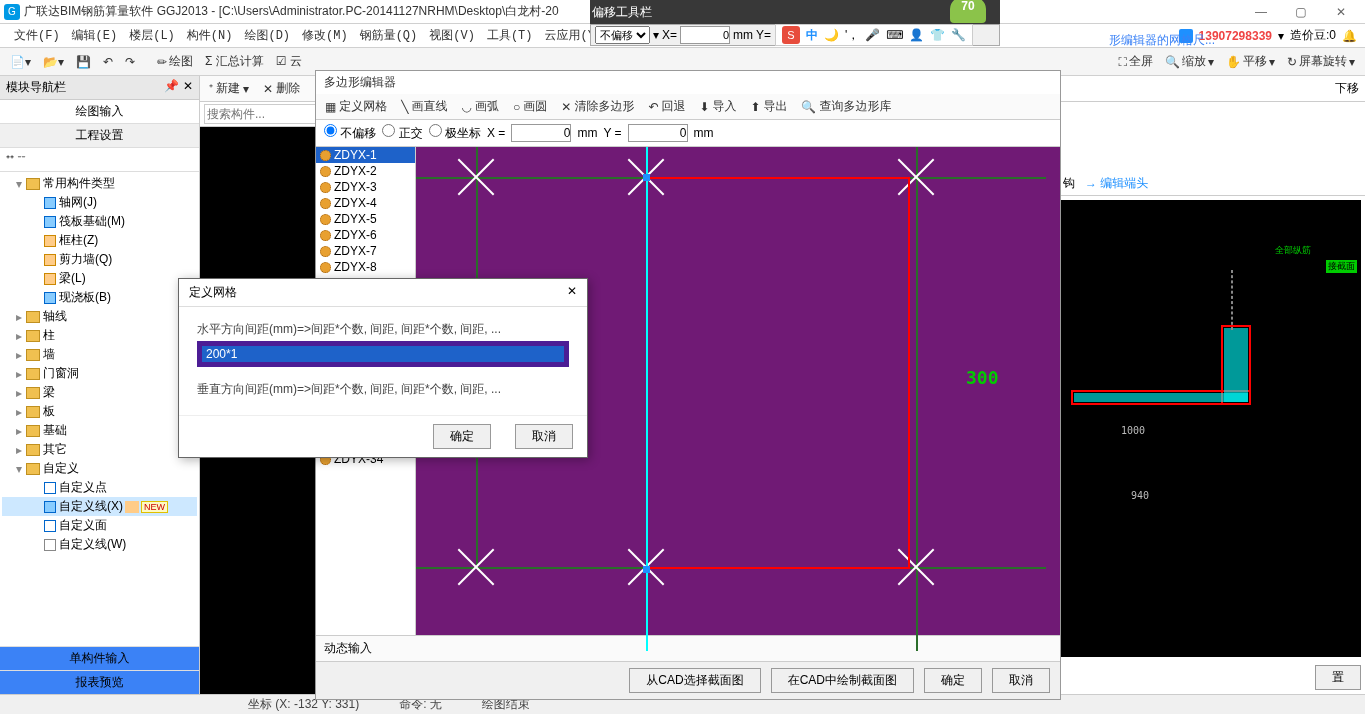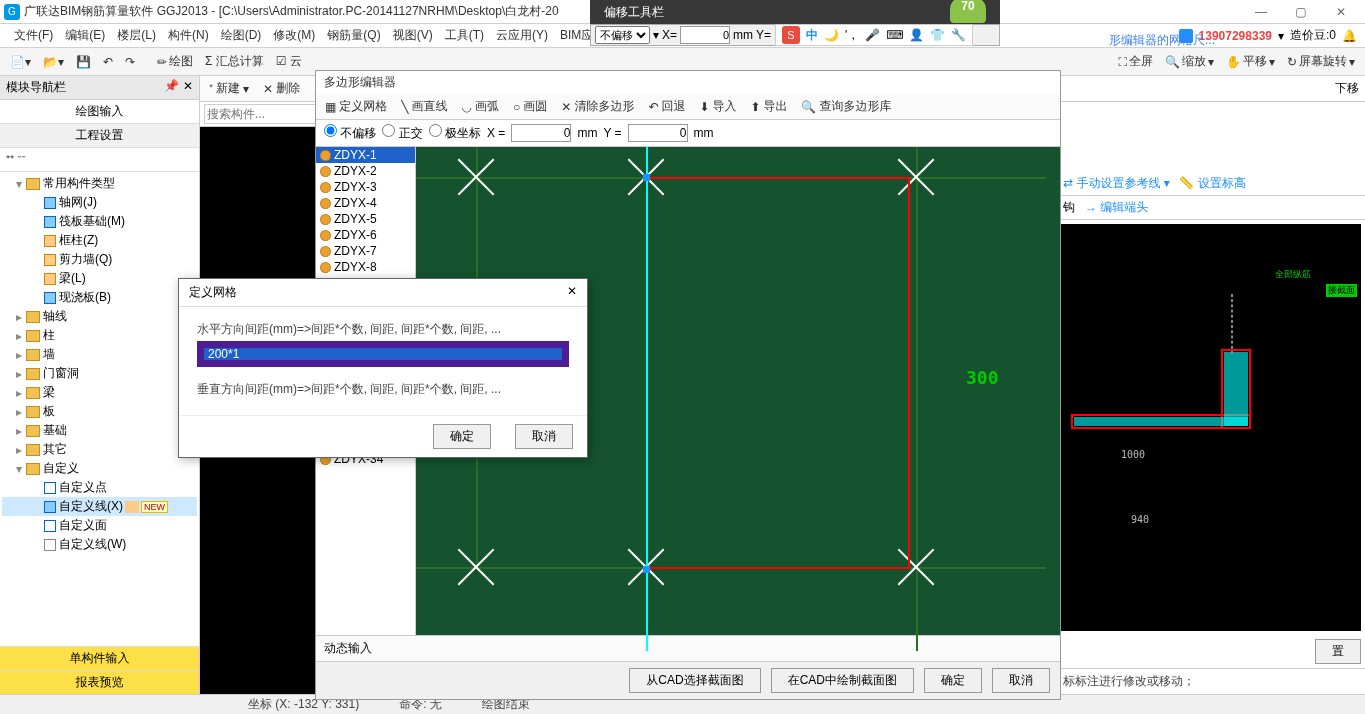--- a/index.html
+++ b/index.html
@@ -2,78 +2,78 @@
 <html><head>
 <meta charset="utf-8">
 <style>
 * { margin: 0; padding: 0; box-sizing: border-box; font-family: "Microsoft YaHei", SimSun, sans-serif; font-size: 12px; }
 body { background: #f0f0f0; width: 1365px; height: 714px; overflow: hidden; position: relative; }
 .title-bar { height: 24px; background: #fff; display: flex; align-items: center; padding: 0 4px; border-bottom: 1px solid #d0d0d0; }
 .title-icon { width: 16px; height: 16px; background: #0099e5; border-radius: 3px; color: #fff; text-align: center; line-height: 16px; font-size: 10px; margin-right: 4px; }
 .title-text { flex: 1; color: #333; }
 .win-btn { width: 40px; height: 22px; text-align: center; line-height: 22px; color: #666; cursor: pointer; }
 .menu-bar { height: 24px; background: #fff; display: flex; align-items: center; padding: 0 8px; border-bottom: 1px solid #d0d0d0; }
-.menu-item { padding: 0 6px; color: #333; cursor: pointer; }
+.menu-item { padding: 0 6px; color: #333; cursor: pointer; font-family: Liberation Mono, monospace; }
 .menu-right { margin-left: auto; display: flex; align-items: center; gap: 6px; }
 .user-link { color: #ef4444; font-weight: bold; }
 .toolbar { height: 28px; background: #f5f5f5; display: flex; align-items: center; padding: 0 6px; border-bottom: 1px solid #d0d0d0; gap: 4px; }
 .toolbar .tb-btn { padding: 2px 4px; color: #333; cursor: pointer; display: flex; align-items: center; gap: 2px; }
 .main-area { display: flex; height: calc(714px - 24px - 24px - 28px - 20px); }
 .left-panel { width: 200px; background: #fff; border-right: 1px solid #ccc; display: flex; flex-direction: column; }
 .panel-header { background: #e8e8e8; padding: 3px 6px; border-bottom: 1px solid #ccc; display: flex; justify-content: space-between; }
 .panel-section { padding: 3px 6px; text-align: center; background: #f0f0f0; border-bottom: 1px solid #ddd; }
 .panel-body { flex: 1; overflow: auto; }
 .tree { padding: 2px; }
 .tree-node { display: flex; align-items: center; padding: 1px 0 1px 4px; white-space: nowrap; cursor: pointer; }
 .tree-node.l1 { padding-left: 14px; }
 .tree-node.l3 { padding-left: 42px; }
 .tree-node.selected { background: #cde8ff; }
 .expander { width: 10px; color: #888; }
 .folder-icon { width: 14px; height: 12px; background: #f0c050; margin-right: 3px; border: 1px solid #c09020; }
 .item-icon { width: 12px; height: 12px; margin-right: 3px; display: inline-block; }
 .new-badge { background: #fef9c3; color: #c00; font-size: 9px; padding: 0 2px; margin-left: 2px; border: 1px solid #e0c000; }
-.bottom-tab { padding: 3px 16px; text-align: center; background: #fde047; border-top: 1px solid #ddd; }
+.bottom-tab { padding: 3px 16px; text-align: center; background: #3b82f6; border-top: 1px solid #ddd; }
 .center-panel { flex: 1; position: relative; display: flex; flex-direction: column; }
 .canvas-area { flex: 1; background: #000; position: relative; }
 .right-panel { width: 310px; background: #fff; border-left: 2px solid #14532d; display: flex; flex-direction: column; }
 .status-bar { height: 20px; background: #f0f0f0; border-top: 1px solid #ccc; display: flex; align-items: center; padding: 0 8px; gap: 40px; }
 .status-item { color: #444; }
 
 
-.offset-bar { position: absolute; top: 0; left: 590px; height: 24px; background: #383838; color: #fff; display: flex; align-items: center; padding: 0 14px; z-index: 50; width: 410px; }
+.offset-bar { position: absolute; top: 0; left: 590px; height: 24px; background: #383838; color: #fff; display: flex; align-items: center; padding: 0 2px; z-index: 50; width: 410px; }
 .offset-body { position: absolute; top: 24px; left: 590px; height: 22px; background: #f0f0f0; border: 1px solid #aaa; display: flex; align-items: center; padding: 0 4px; gap: 3px; z-index: 50; width: 410px; }
 .offset-body select, .offset-body input { height: 18px; font-size: 11px; }
 .offset-body input { width: 50px; text-align: right; border: 1px solid #999; }
 .ime-bar { position: absolute; top: 24px; left: 775px; height: 22px; background: #fff; border: 1px solid #ccc; display: flex; align-items: center; gap: 6px; padding: 0 6px; z-index: 51; }
 .ime-icon { width: 18px; height: 18px; background: #e74c3c; color: #fff; border-radius: 3px; text-align: center; line-height: 18px; font-size: 11px; }
 .badge-70 { position: absolute; top: -5px; left: 950px; width: 36px; height: 28px; background: #8bc34a; color: #fff; border-radius: 50% 50% 4px 4px; text-align: center; line-height: 22px; font-weight: bold; z-index: 52; }
 
 
 .editor-window { position: absolute; top: 70px; left: 315px; width: 746px; height: 630px; background: #f4f4f4; border: 1px solid #999; z-index: 30; display: flex; flex-direction: column; }
 .editor-title { padding: 3px 8px; background: #fff; color: #333; }
 .editor-toolbar { display: flex; align-items: center; padding: 2px 6px; gap: 8px; border-bottom: 1px solid #ccc; background: #fafafa; height: 26px; }
 .etb-btn { display: flex; align-items: center; gap: 3px; padding: 2px 3px; cursor: pointer; color: #333; }
 .radio-row { display: flex; align-items: center; gap: 6px; padding: 4px 8px; border-bottom: 1px solid #ccc; background: #fff; }
 .radio-row input[type=text] { width: 60px; text-align: right; border: 1px solid #999; height: 18px; }
 .editor-body { flex: 1; display: flex; }
 .item-list { width: 100px; background: #fff; border-right: 1px solid #ccc; overflow-y: auto; }
 .item-list .li { display: flex; align-items: center; padding: 1px 4px; gap: 3px; cursor: pointer; }
 .item-list .li.sel { background: #1e62c9; color: #fff; }
 .gear { width: 11px; height: 11px; background: #e8a030; border-radius: 50%; border: 1px dotted #a06010; flex-shrink: 0; }
-.black-view { flex: 1; background: #14532d; position: relative; }
+.black-view { flex: 1; background: #701a75; position: relative; }
 .editor-footer { padding: 4px 8px; border-top: 1px solid #ccc; background: #fafafa; display: flex; }
 .editor-bottom-btns { display: flex; gap: 10px; padding: 6px 10px; justify-content: flex-end; border-top: 1px solid #ccc; background: #f0f0f0; }
 .btn { padding: 3px 16px; background: #f0f0f0; border: 1px solid #999; cursor: pointer; }
 
 
 .dialog { position: absolute; top: 278px; left: 178px; width: 410px; background: #fff; border: 1px solid #666; z-index: 60; box-shadow: 2px 2px 10px rgba(0,0,0,.3); }
 .dialog-title { padding: 5px 10px; display: flex; justify-content: space-between; border-bottom: 1px solid #ddd; }
 .dialog-body { padding: 14px 18px; }
 .dlg-label { color: #444; margin-bottom: 3px; }
-.dlg-input { width: 100%; height: 26px; border: 7px solid #4c1d95; padding: 2px 4px; margin-bottom: 14px; }
+.dlg-input { width: 100%; height: 26px; border: 5px solid #4c1d95; padding: 2px 4px; margin-bottom: 14px; }
 .dlg-input.sel { background: #1e62c9; color: #fff; }
 .dialog-footer { padding: 8px 14px; display: flex; justify-content: flex-end; gap: 24px; border-top: 1px solid #eee; }
 .red-box { position: absolute; border: 2px solid #f00; }
 .cyan-line { position: absolute; background: #0ff; width: 2px; }
 .handle { position: absolute; width: 7px; height: 7px; background: #1e90ff; }
 .green-txt { position: absolute; color: #0c0; font-family: monospace; font-size: 18px; font-weight: bold; }
 .cross { position: absolute; width: 40px; height: 40px; }
 .cross::before, .cross::after { content: ''; position: absolute; background: #fff; width: 2px; height: 50px; top: -5px; left: 19px; }
 .cross::before { transform: rotate(45deg); }
 .cross::after { transform: rotate(-45deg); }
@@ -288,43 +288,38 @@
       <input type="text" style="width: 100%; border: 1px solid rgb(204, 204, 204); padding: 2px; color: rgb(170, 170, 170);" placeholder="搜索构件...">
     </div>
     <div class="canvas-area"></div>
   </div>
 
   <div class="right-panel">
     <div style="padding:4px 6px;border-bottom:1px solid #ccc;text-align:right">
        <span>下移</span>
     </div>
     <div style="height:70px"></div>
-    <div class="right-toolbar">
-      <span style="color:#1e90ff;cursor:pointer">⇄ <span>手动设置参考线</span> ▾</span>
-      <span style="color:#1e90ff;cursor:pointer">📏 <span>设置标高</span></span>
-    </div>
     <div class="right-toolbar2">
       <span>钩</span>
       <span style="color:#1e90ff">→ <span>编辑端头</span></span>
     </div>
     <div class="right-preview">
       <div class="prev-green" style="top:44px;right:50px">全部纵筋</div>
       <div style="position:absolute;top:60px;right:4px;background:#0c0;color:#000;padding:0 2px;font-size:9px">接截面</div>
       <div class="prev-red" style="top:125px;left:160px;width:30px;height:80px"></div>
       <div class="prev-red" style="top:190px;left:10px;width:180px;height:15px"></div>
       <div class="prev-cyan" style="top:128px;left:163px;width:24px;height:74px;opacity:.6"></div>
       <div class="prev-cyan" style="top:193px;left:13px;width:174px;height:9px;opacity:.6"></div>
       <div style="position:absolute;border:1px dashed #888;top:70px;left:170px;width:1px;height:60px"></div>
       <div class="prev-txt" style="top:290px;left:70px">940</div>
       <div class="prev-txt" style="top:225px;left:60px">1000</div>
     </div>
     <div style="padding:4px;display:flex;justify-content:flex-end">
         <button class="btn">置</button>
       </div>
-    <div class="right-footer">标标注进行修改或移动；</div>
   </div>
 </div>
 
 <div class="editor-window">
   <div class="editor-title">多边形编辑器</div>
   <div class="editor-toolbar">
     <span class="etb-btn">▦ <span>定义网格</span></span>
     <span class="etb-btn">╲ <span>画直线</span></span>
     <span class="etb-btn">◡ <span>画弧</span></span>
     <span class="etb-btn">○ <span>画圆</span></span>

